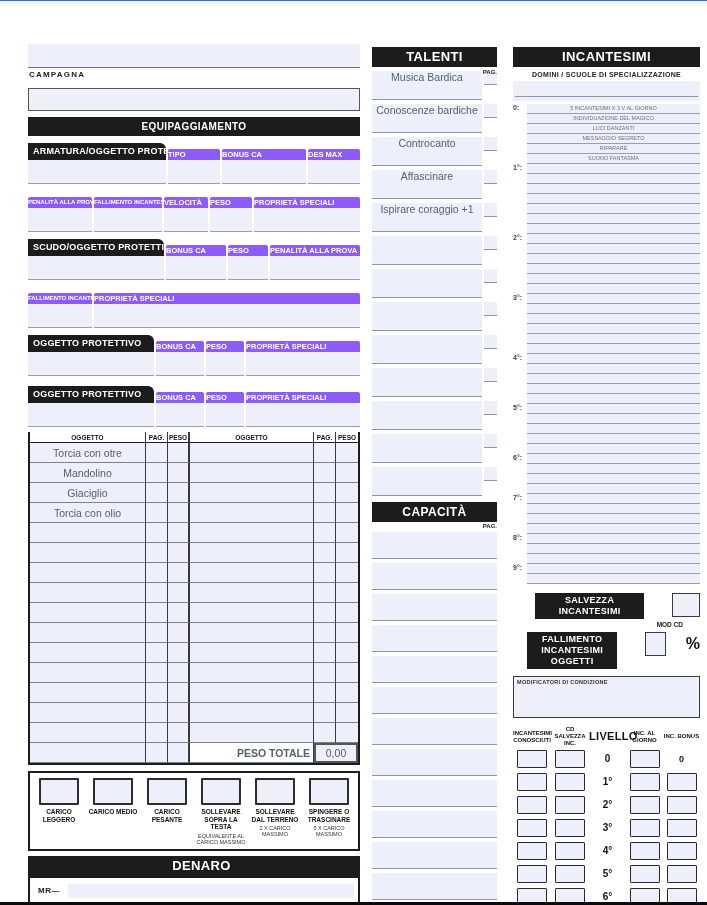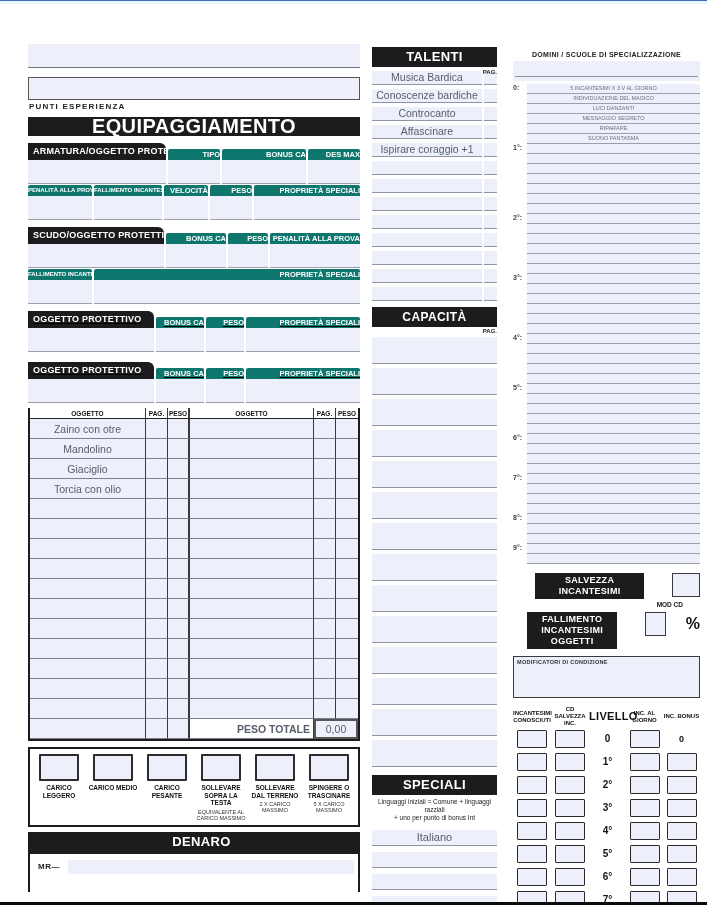--- a/index.html
+++ b/index.html
@@ -8,41 +8,41 @@
   .sheet { position:relative; width:707px; height:905px; background:#fff; overflow:hidden; }
   .top-strip { position:absolute; top:0; left:0; width:707px; height:4px; background:#eaf3fe; border-top:1px solid #3d6fb4; }
   .bottom-strip { position:absolute; bottom:0; left:0; width:707px; height:3px; background:#0a0a0a; }
 
   .col-left   { position:absolute; left:28px;  top:44px; width:332px; }
   .col-mid    { position:absolute; left:372px; top:47px; width:125px; }
   .col-right  { position:absolute; left:513px; top:47px; width:187px; }
 
   .fld { background:#edf0fa; }
   .bar { background:#1c1c1e; color:#fff; font-weight:bold; text-align:center; letter-spacing:.4px; }
-  .bar.big { font-size:20px; line-height:19px; height:19px; }
+  .bar.big { font-size:10px; line-height:19px; height:19px; }
   .bar.mid { font-size:13px; line-height:20px; height:20px; }
   .lbl { font-size:8px; font-weight:bold; letter-spacing:1.2px; color:#222; margin:2px 0 0 1px; }
 
   .input-line { height:24px; border-bottom:1px solid #6b7280; }
   .input-box  { height:23px; border:1px solid #555; margin-top:9px; }
   .equip-bar  { margin-top:6px; }
 
   
   .block { margin-top:7px; }
   .grid  { display:grid; column-gap:2px; }
   .armor-r1  { grid-template-columns:138px 52px 84px 52px; }
   .armor-r2  { grid-template-columns:64px 68px 44px 42px 106px; }
   .shield-r1 { grid-template-columns:136px 60px 40px 90px; }
   .shield-r2 { grid-template-columns:64px 266px; }
-  .prot-r1   { grid-template-columns:126px 48px 38px 114px;text-decoration:underline; }
+  .prot-r1   { grid-template-columns:126px 48px 38px 114px; }
   .tab { background:#1c1c1e; color:#fff; font-weight:bold; font-size:9px; line-height:17px; height:17px; padding-left:5px; border-radius:0 6px 0 0; letter-spacing:.2px; white-space:nowrap; }
-  .hcell { background:#0f766e; color:#fff; font-weight:bold; font-size:7.5px; text-align:right; height:11px; line-height:11px; align-self:end; border-radius:2px 2px 0 0; white-space:nowrap; overflow:hidden; }
+  .hcell { background:#8b5cf6; color:#fff; font-weight:bold; font-size:7.5px; text-align:left; height:11px; line-height:11px; align-self:end; border-radius:2px 2px 0 0; white-space:nowrap; overflow:hidden; }
   .hcell.tiny { font-size:6px; }
   .in-row > div { height:24px; border-bottom:1px solid #9aa0ab; }
-  .h2-row { margin-top:1px; }
+  .h2-row { margin-top:13px; }
 
   
   .ao-table { margin-top:5px; border:2px solid #1c1c1e; border-top:none; }
   .ao-grid { display:grid; grid-template-columns:116px 22px 22px 124px 22px 22px; }
   .ao-grid > div { border-bottom:1px solid #7b828d; border-right:1px solid #3a3a3a; height:20px; font-size:10.5px; color:#565e6b; text-align:center; line-height:20px; overflow:hidden; }
   .ao-grid > div:nth-child(6n) { border-right:none; }
   .ao-grid > div:nth-child(6n+3) { border-right:2px solid #3a3a3a; }
   .ao-head > div { background:#fff !important; color:#111; font-weight:bold; font-size:6.5px; height:11px; line-height:11px; border-bottom:1px solid #222; }
   .ao-cell { background:#edf0fa; }
   .pt-label { background:#fff !important; font-size:8px; font-weight:bold; color:#111; text-align:right !important; padding-right:3px; line-height:20px; }
@@ -59,21 +59,21 @@
   .denaro-bar { margin-top:5px;padding-left:15px; }
   .denaro-box { border:2px solid #1c1c1e; border-bottom:none; height:40px; padding:6px 4px 0 8px; }
   .den-row { display:flex; align-items:center; margin-bottom:8px; }
   .den-code { font-size:8px; font-weight:bold; color:#222; width:26px; letter-spacing:.5px; }
   .den-strip { flex:1; height:14px; background:#edf0fa; margin-left:4px; }
 
   
   .t-rows { position:relative; margin-top:4px; }
   .pag-tag { position:absolute; right:0; top:-2px; font-size:6px; font-weight:bold; color:#222; }
   .t-row { display:flex; margin-bottom:4px; }
-  .t-main { flex:1; height:14px; border-bottom:1px solid #8e95a3; font-size:10.5px; color:#565e6b; text-align:center; line-height:13px; overflow:hidden; }
+  .t-main { flex:1; height:29px; border-bottom:1px solid #8e95a3; font-size:10.5px; color:#565e6b; text-align:center; line-height:13px; overflow:hidden; }
   .t-pag { width:13px; height:14px; border-bottom:1px solid #8e95a3; margin-left:2px; }
   .cap-rows { position:relative; margin-top:10px; }
   .c-row { height:27px; border-bottom:1.5px solid #8e95a3; margin-bottom:4px; }
   .ling-note { font-size:6.5px; color:#222; text-align:center; line-height:8px; margin-top:3px; }
   .lg-row { height:16px; border-bottom:1px solid #8e95a3; margin-bottom:6px; font-size:11px; color:#565e6b; text-align:center; line-height:15px; }
 
   
   .domini-lbl { font-size:7px; font-weight:bold; color:#222; text-align:center; margin-top:4px; letter-spacing:.3px; }
   .domini-box { height:20px; margin-top:3px; position:relative; }
   .domini-box .wline { position:absolute; left:2px; right:2px; bottom:4px; border-bottom:1px solid #8e95a3; }
@@ -100,22 +100,22 @@
   .sbonus { font-size:9px; font-weight:bold; color:#111; text-align:center; }
 </style>
 </head>
 <body>
 
 <div class="sheet">
   <div class="top-strip"></div>
 
   <div class="col-left">
     <div class="fld input-line"></div>
+    <div class="lbl">CAMPAGNA</div>
     <div class="fld input-box"></div>
-    <div class="lbl">PUNTI ESPERIENZA</div>
     <div class="bar big equip-bar">EQUIPAGGIAMENTO</div>
 
     <div class="block">
       <div class="grid armor-r1">
         <div class="tab">ARMATURA/OGGETTO PROTETTIVO</div>
         <div class="hcell">TIPO</div>
         <div class="hcell">BONUS CA</div>
         <div class="hcell">DES MAX</div>
       </div>
       <div class="grid armor-r1 in-row">
@@ -196,21 +196,21 @@
     <div class="ao-table">
       <div class="ao-grid ao-head" id="ao-head">
           <div>OGGETTO</div>
           <div>PAG.</div>
           <div>PESO</div>
           <div>OGGETTO</div>
           <div>PAG.</div>
           <div>PESO</div>
         </div>
       <div class="ao-grid" id="ao-body">
-          <div class="ao-cell">Zaino con otre</div>
+          <div class="ao-cell">Torcia con otre</div>
           <div class="ao-cell"></div>
           <div class="ao-cell"></div>
           <div class="ao-cell"></div>
           <div class="ao-cell"></div>
           <div class="ao-cell"></div>
           <div class="ao-cell">Mandolino</div>
           <div class="ao-cell"></div>
           <div class="ao-cell"></div>
           <div class="ao-cell"></div>
           <div class="ao-cell"></div>
@@ -422,20 +422,21 @@
     <div class="ling-note" style="margin-top:0;">+ uno per punto di bonus Int</div>
     <div id="linguaggi-rows" style="margin-top:8px;">
         <div class="lg-row fld">Italiano</div>
         <div class="lg-row fld"></div>
         <div class="lg-row fld"></div>
         <div class="lg-row fld"></div>
       </div>
   </div>
 
   <div class="col-right">
+    <div class="bar mid">INCANTESIMI</div>
     <div class="domini-lbl">DOMINI / SCUOLE DI SPECIALIZZAZIONE</div>
     <div class="domini-box fld">
         <div class="wline"></div>
       </div>
 
     <div class="spells" id="spell-lines">
         <div class="spell-group">
           <span class="spell-marker">0:</span>
           <div class="spell-line fld">5 INCANTESIMI X 3 V AL GIORNO</div>
           <div class="spell-line fld">INDIVIDUAZIONE DEL MAGICO</div>

